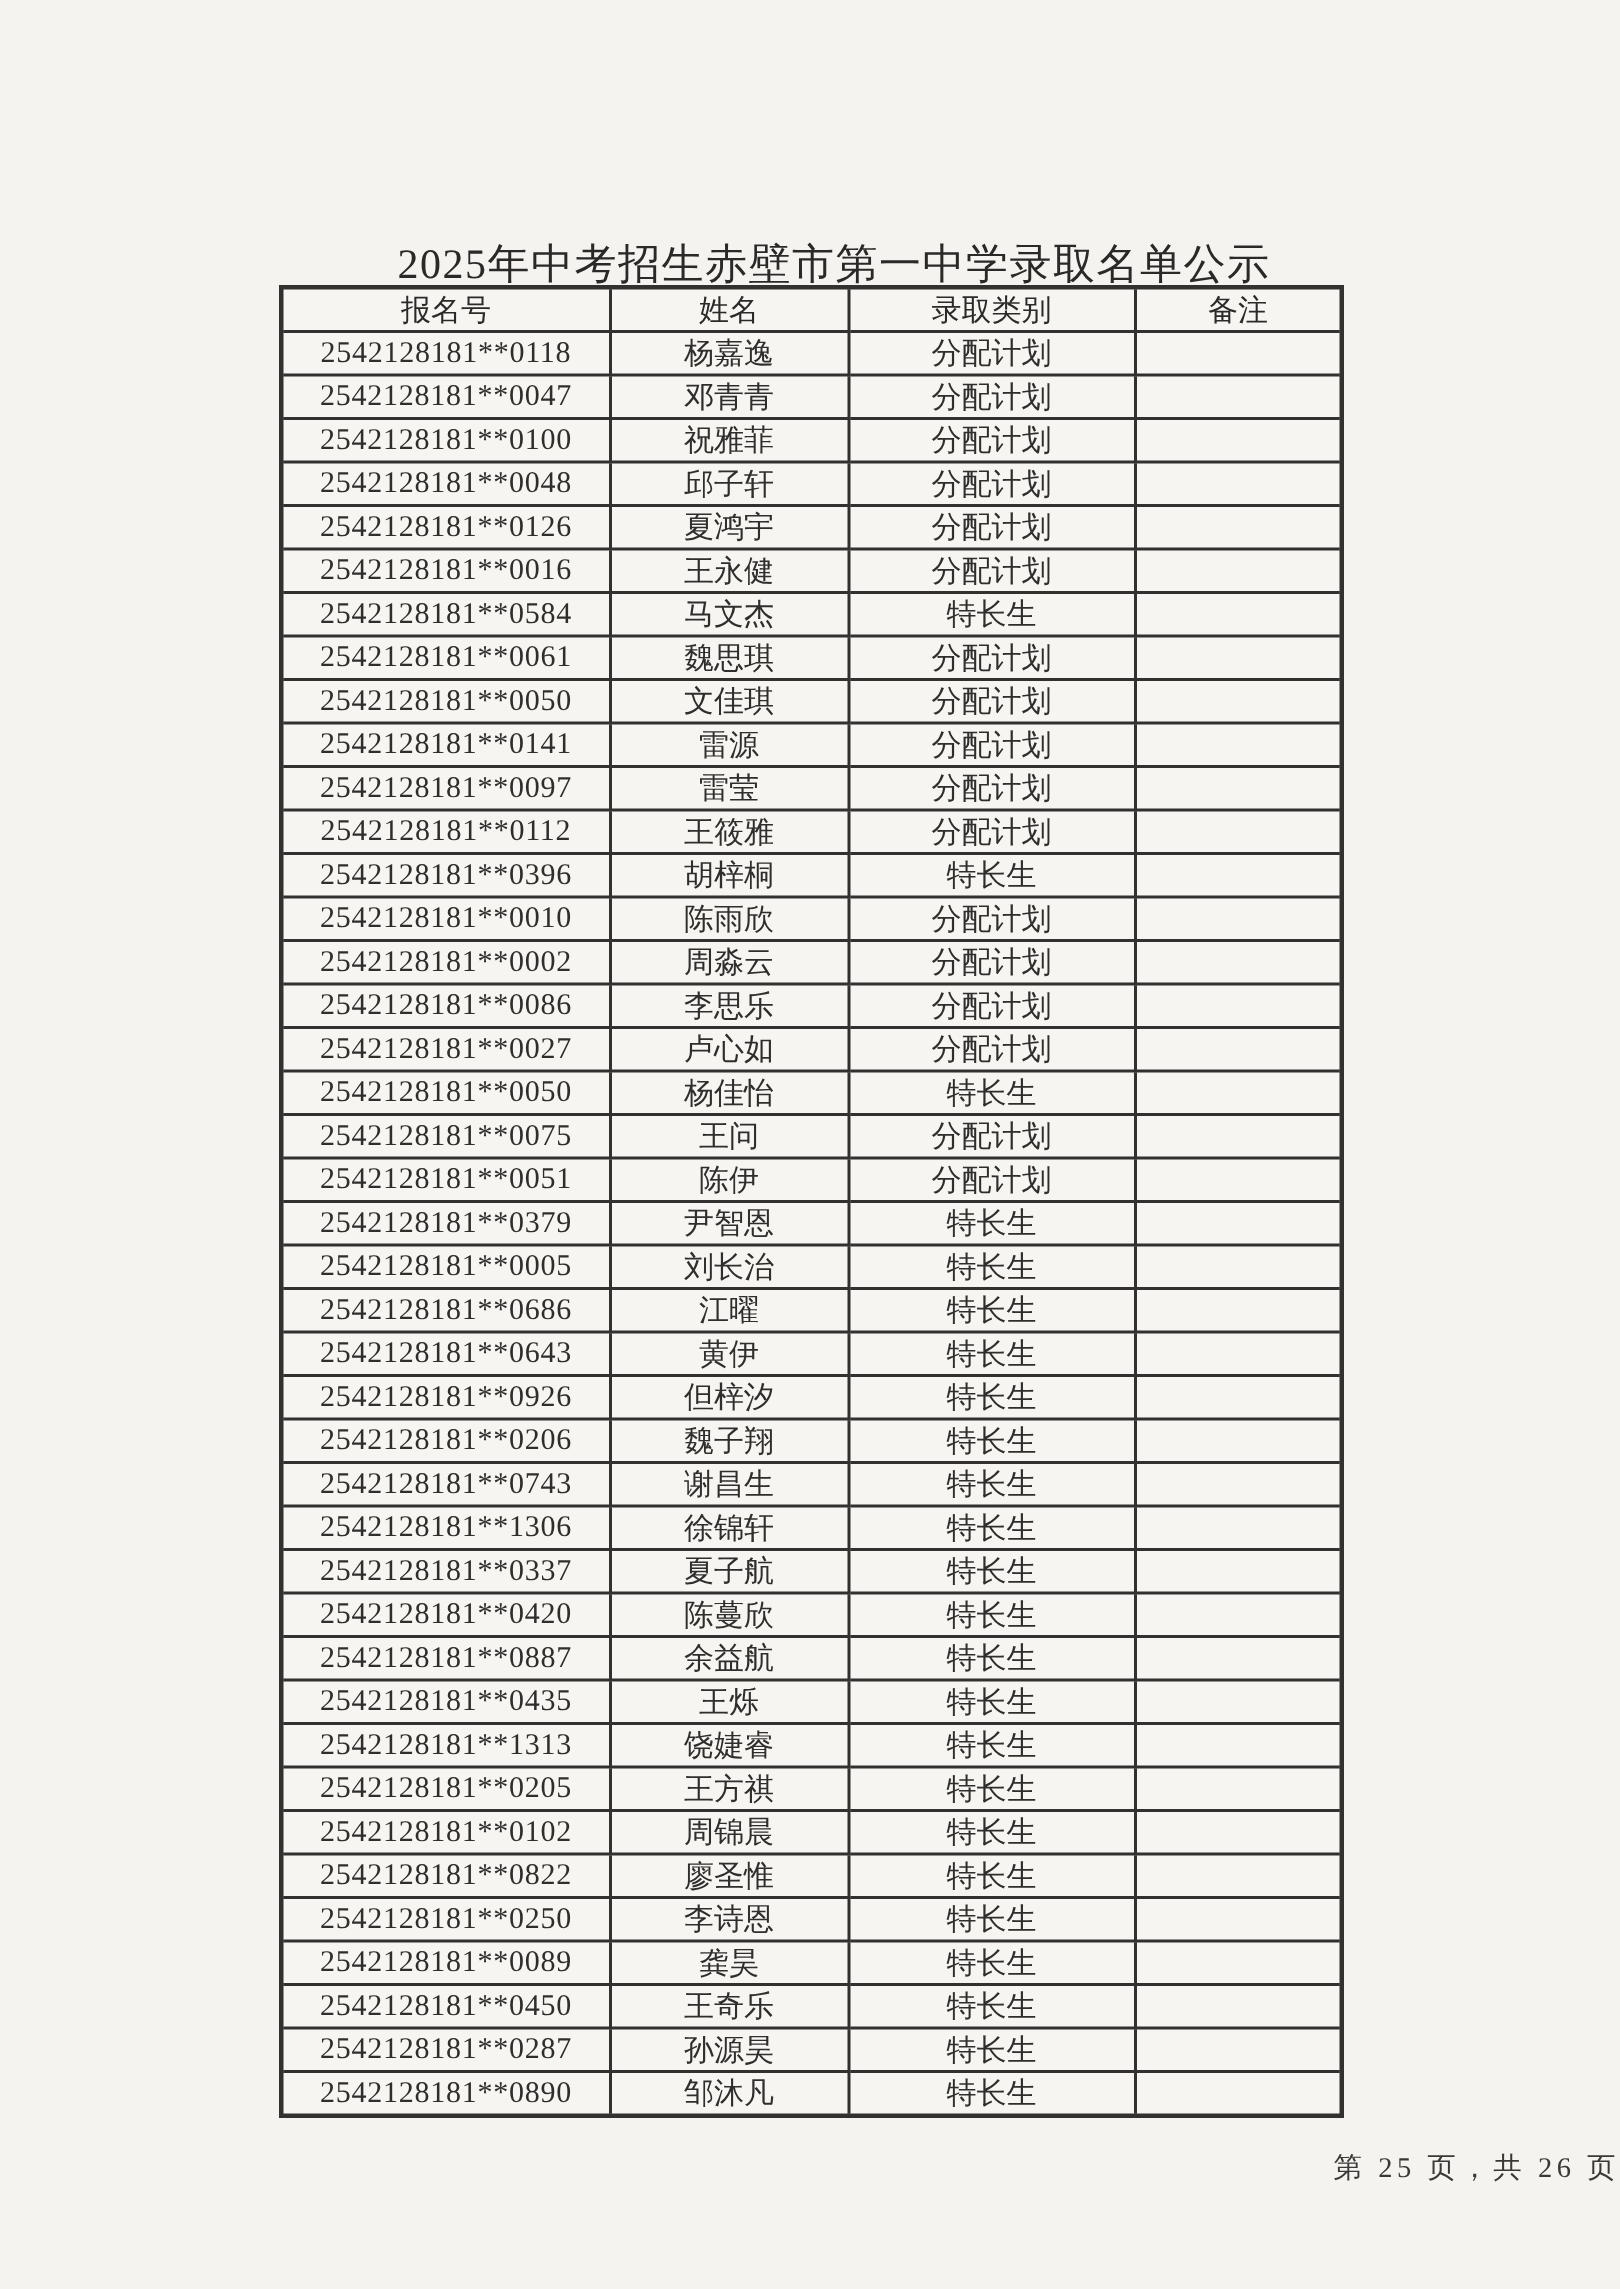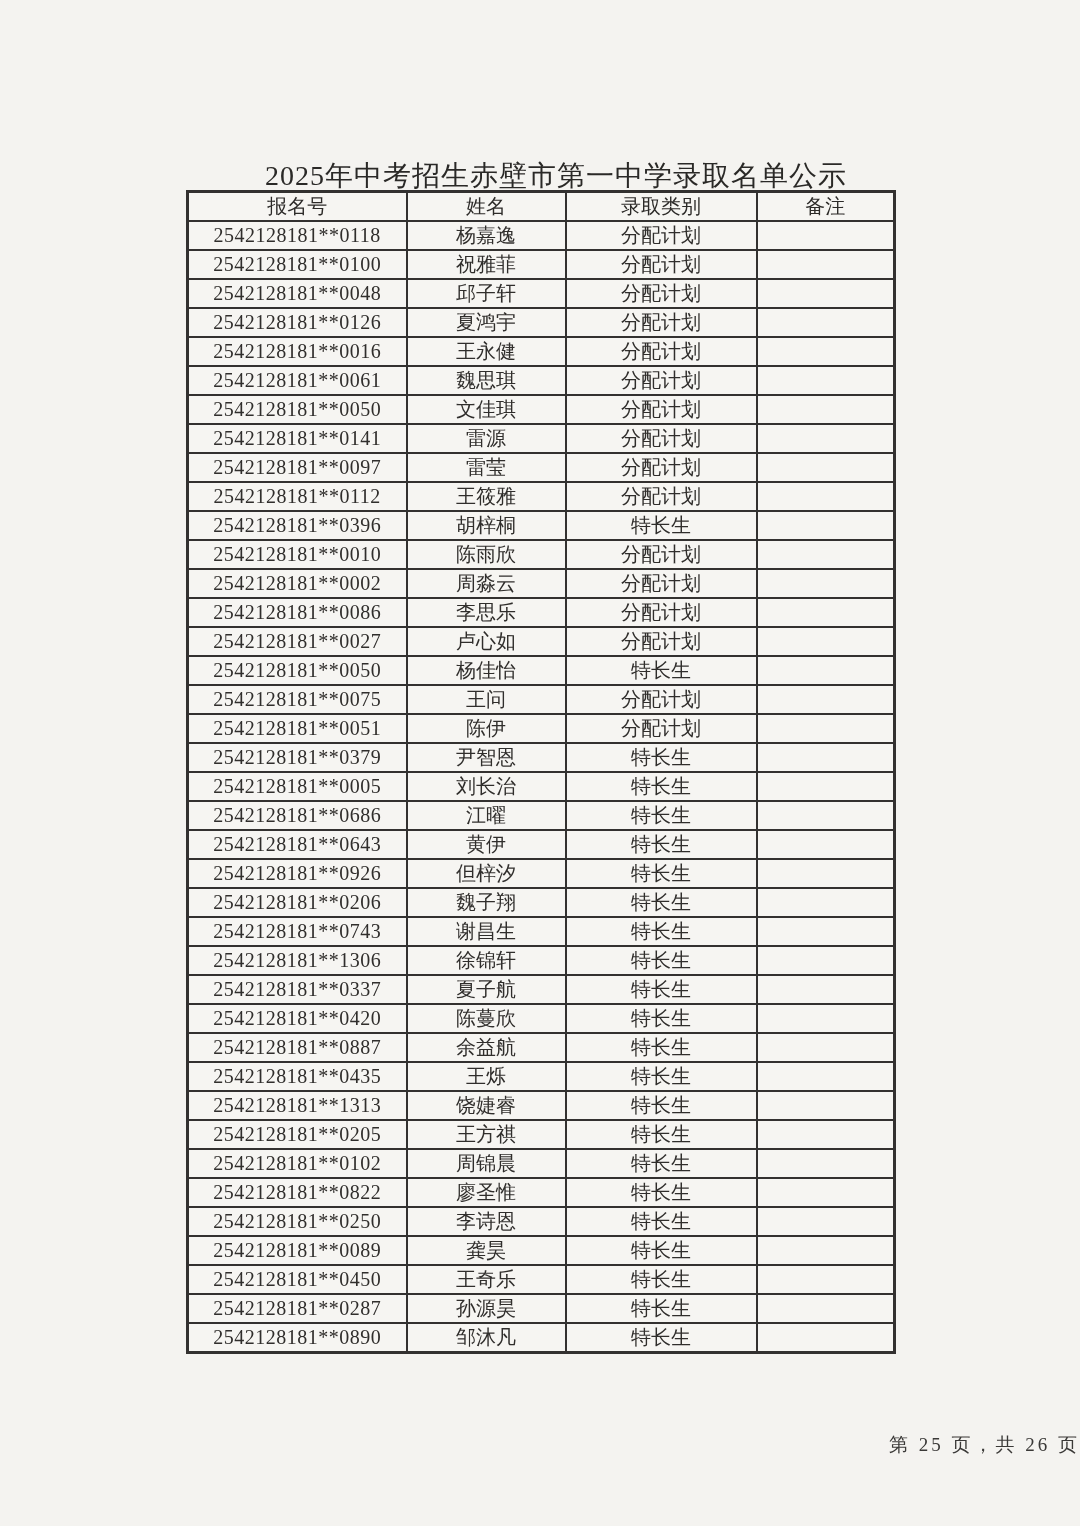--- a/index.html
+++ b/index.html
@@ -96,20 +96,26 @@
       </tr>
     </thead>
     <tbody>
         <tr>
           <td class="reg-cell">2542128181**0118</td>
           <td>杨嘉逸</td>
           <td>分配计划</td>
           <td></td>
         </tr>
         <tr>
+          <td class="reg-cell">2542128181**0047</td>
+          <td>邓青青</td>
+          <td>分配计划</td>
+          <td></td>
+        </tr>
+        <tr>
           <td class="reg-cell">2542128181**0100</td>
           <td>祝雅菲</td>
           <td>分配计划</td>
           <td></td>
         </tr>
         <tr>
           <td class="reg-cell">2542128181**0048</td>
           <td>邱子轩</td>
           <td>分配计划</td>
           <td></td>
@@ -120,20 +126,26 @@
           <td>分配计划</td>
           <td></td>
         </tr>
         <tr>
           <td class="reg-cell">2542128181**0016</td>
           <td>王永健</td>
           <td>分配计划</td>
           <td></td>
         </tr>
         <tr>
+          <td class="reg-cell">2542128181**0584</td>
+          <td>马文杰</td>
+          <td>特长生</td>
+          <td></td>
+        </tr>
+        <tr>
           <td class="reg-cell">2542128181**0061</td>
           <td>魏思琪</td>
           <td>分配计划</td>
           <td></td>
         </tr>
         <tr>
           <td class="reg-cell">2542128181**0050</td>
           <td>文佳琪</td>
           <td>分配计划</td>
           <td></td>

